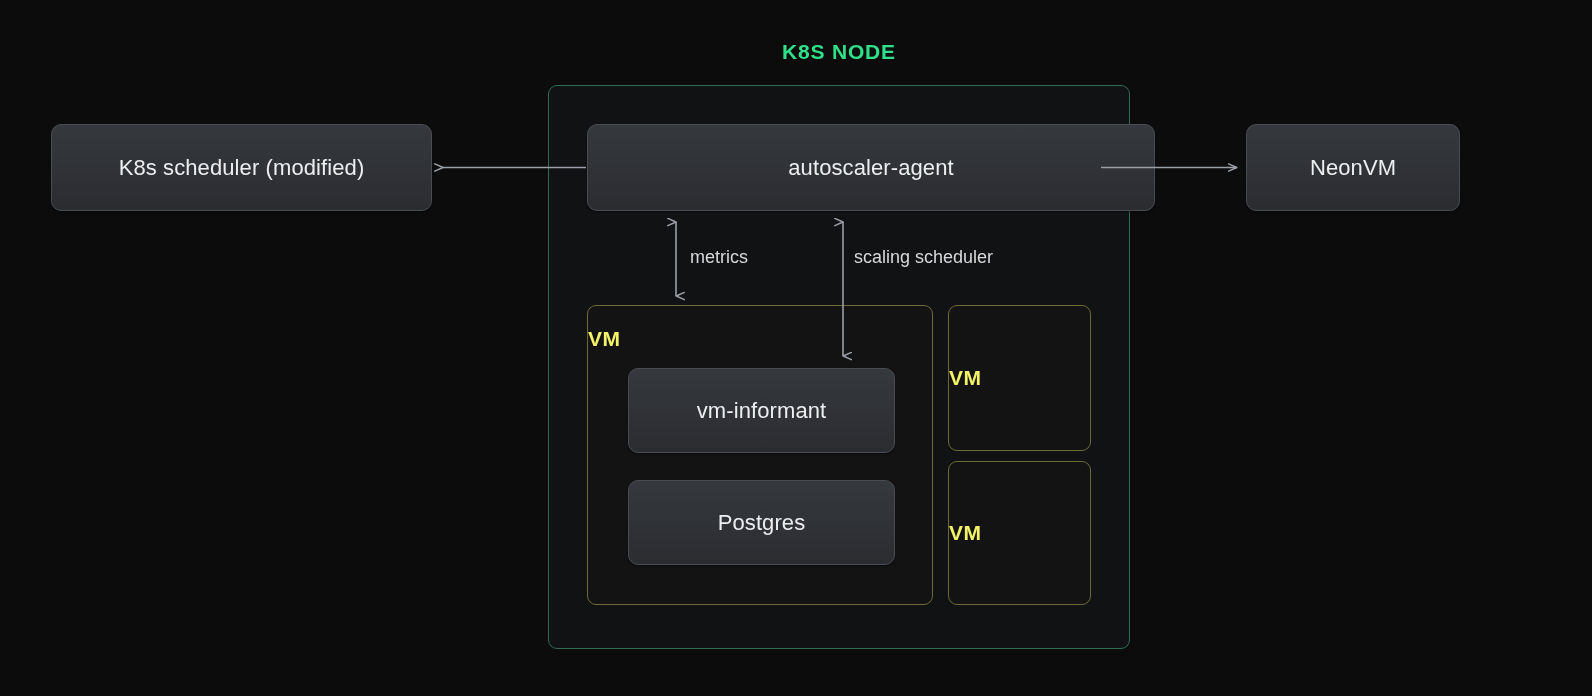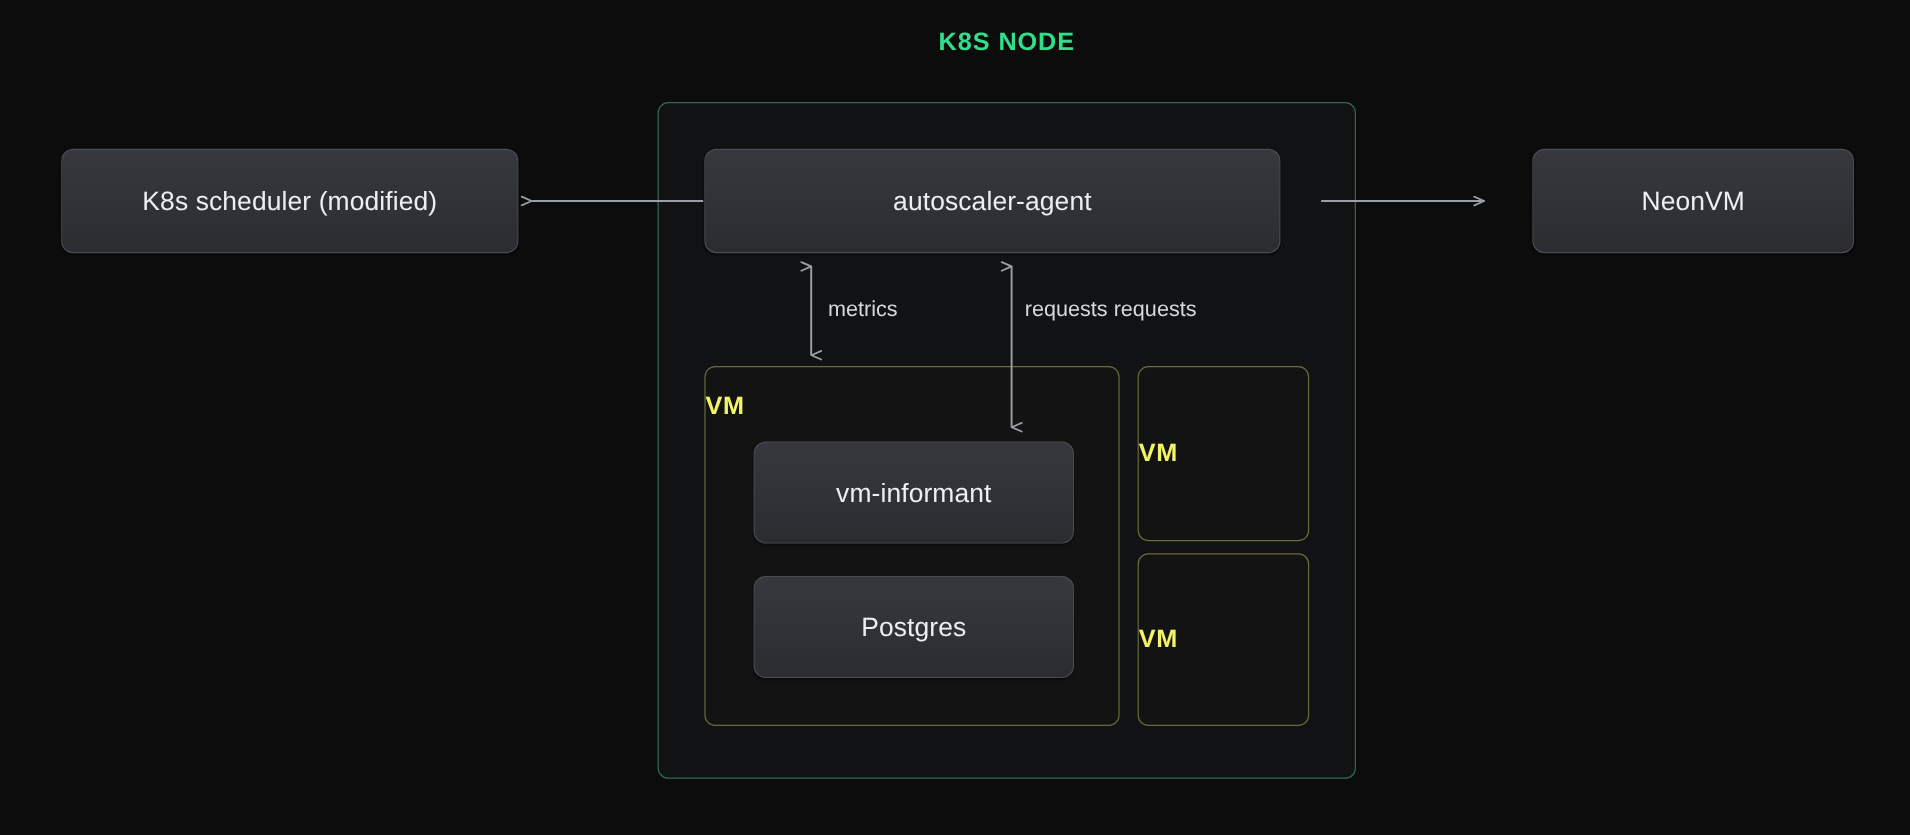--- a/index.html
+++ b/index.html
@@ -37,21 +37,21 @@
     font-size: 22px;
     font-weight: 400;
     letter-spacing: .1px;
     box-shadow: 0 1px 2px rgba(0,0,0,.5);
   }
 
   
   #k8s-node-title {
     position: absolute;
     left: 548px;
-    top: 24px;
+    top: 40px;
     width: 582px;
     text-align: center;
     color: #2fe08a;
     font-size: 21px;
     font-weight: 700;
     letter-spacing: .8px;
   }
   #k8s-node-box {
     position: absolute;
     left: 548px;
@@ -107,25 +107,25 @@
 <div id="stage">
 
   <div id="k8s-node-title">K8S NODE</div>
 
   <div id="k8s-node-box"></div>
 
   <div class="gbox" style="left:51px; top:124px; width:381px; height:87px;">
     <span>K8s scheduler (modified)</span>
   </div>
 
-  <div class="gbox" style="left:587px; top:124px; width:480px; height:87px;">
+  <div class="gbox" style="left:587px; top:124px; width:568px; height:87px;">
     <span>autoscaler-agent</span>
   </div>
 
-  <div class="gbox" style="left:1246px; top:124px; width:268px; height:87px;margin-left:31px;">
+  <div class="gbox" style="left:1246px; top:124px; width:214px; height:87px;">
     <span>NeonVM</span>
   </div>
 
   <div class="vmbox" style="left:587px; top:305px; width:346px; height:300px;">
     <div class="vm-label" style="top:21px;">VM</div>
 
     <div class="gbox" style="left:40px; top:62px; width:267px; height:85px;">
       <span>vm-informant</span>
     </div>
 
@@ -136,21 +136,21 @@
 
   <div class="vmbox" style="left:948px; top:305px; width:143px; height:146px;">
     <div class="vm-label centered">VM</div>
   </div>
 
   <div class="vmbox" style="left:948px; top:461px; width:143px; height:144px;">
     <div class="vm-label centered">VM</div>
   </div>
 
   <div class="arrow-label" style="left:690px; top:247px;">metrics</div>
-  <div class="arrow-label" style="left:854px; top:247px;">requests requests</div>
+  <div class="arrow-label" style="left:854px; top:247px;">scaling scheduler</div>
 
   <svg id="arrows" viewBox="0 0 1592 696">
     <defs>
       <marker id="ah-right" markerWidth="11" markerHeight="11" refX="9.4" refY="4.2" orient="auto" markerUnits="userSpaceOnUse">
         <path d="M1,0.6 L9.2,4.2 L1,7.8" fill="none" stroke="#9aa0a6" stroke-width="1.5" stroke-linecap="round" stroke-linejoin="round"></path>
       </marker>
       <marker id="ah-left" markerWidth="11" markerHeight="11" refX="1.6" refY="4.2" orient="auto" markerUnits="userSpaceOnUse">
         <path d="M9.8,0.6 L1.6,4.2 L9.8,7.8" fill="none" stroke="#9aa0a6" stroke-width="1.5" stroke-linecap="round" stroke-linejoin="round"></path>
       </marker>
       <marker id="ah-up" markerWidth="11" markerHeight="11" refX="4.2" refY="1.6" orient="auto" markerUnits="userSpaceOnUse">

